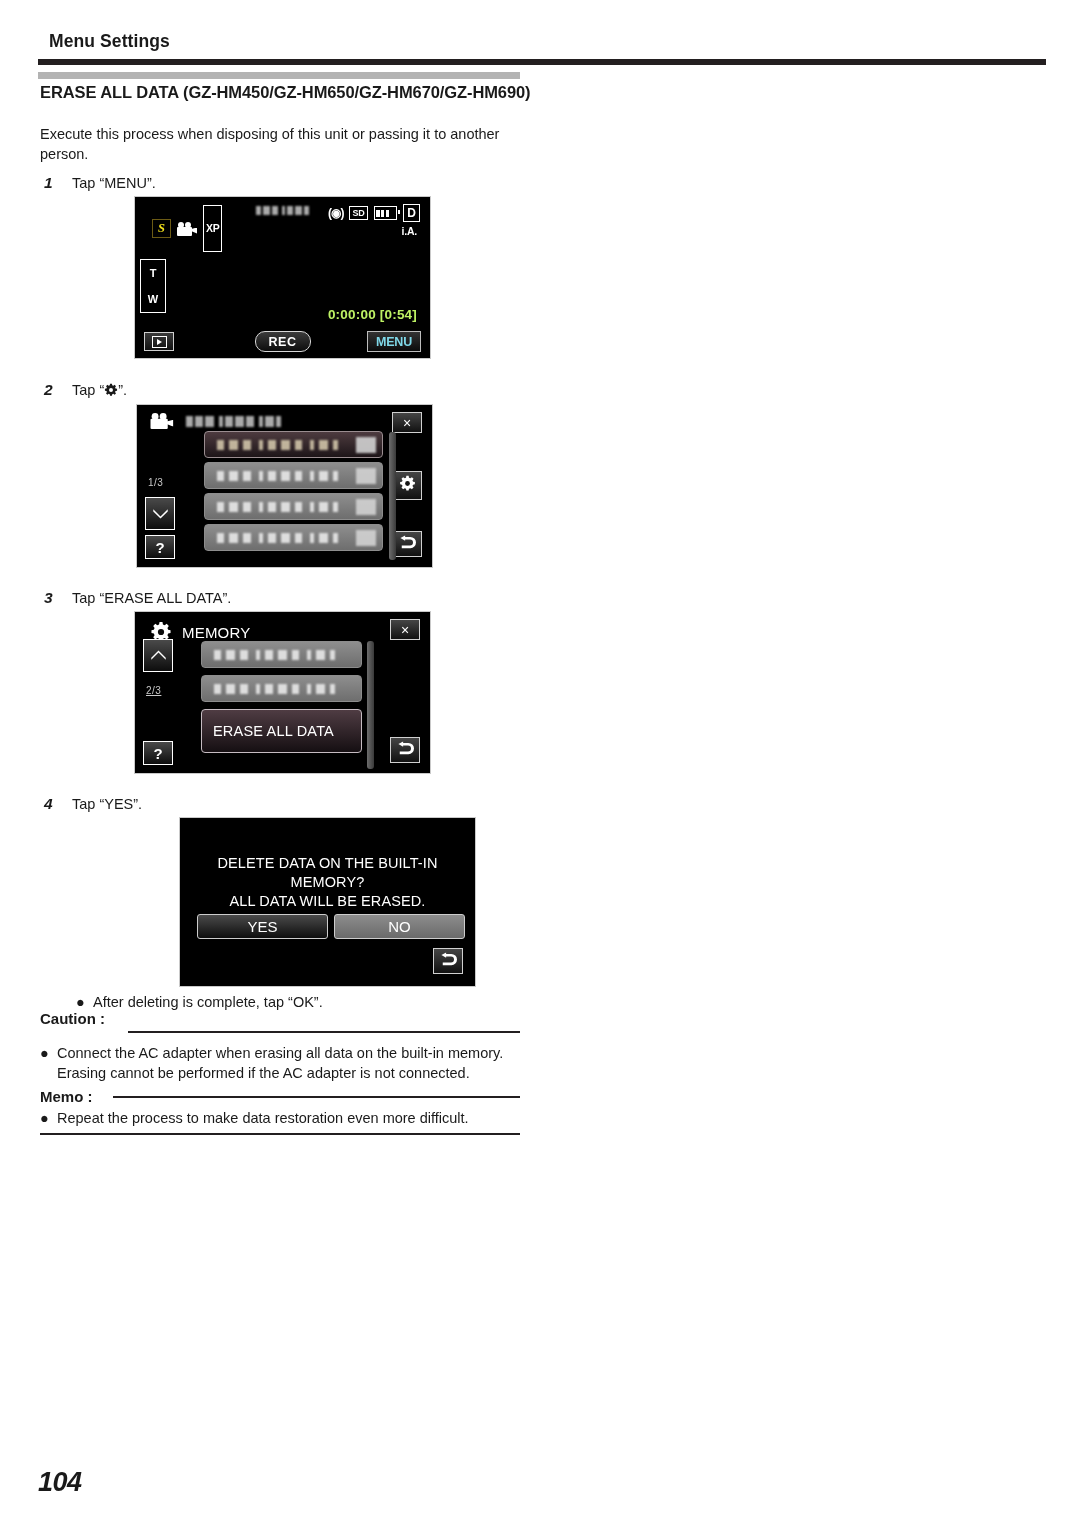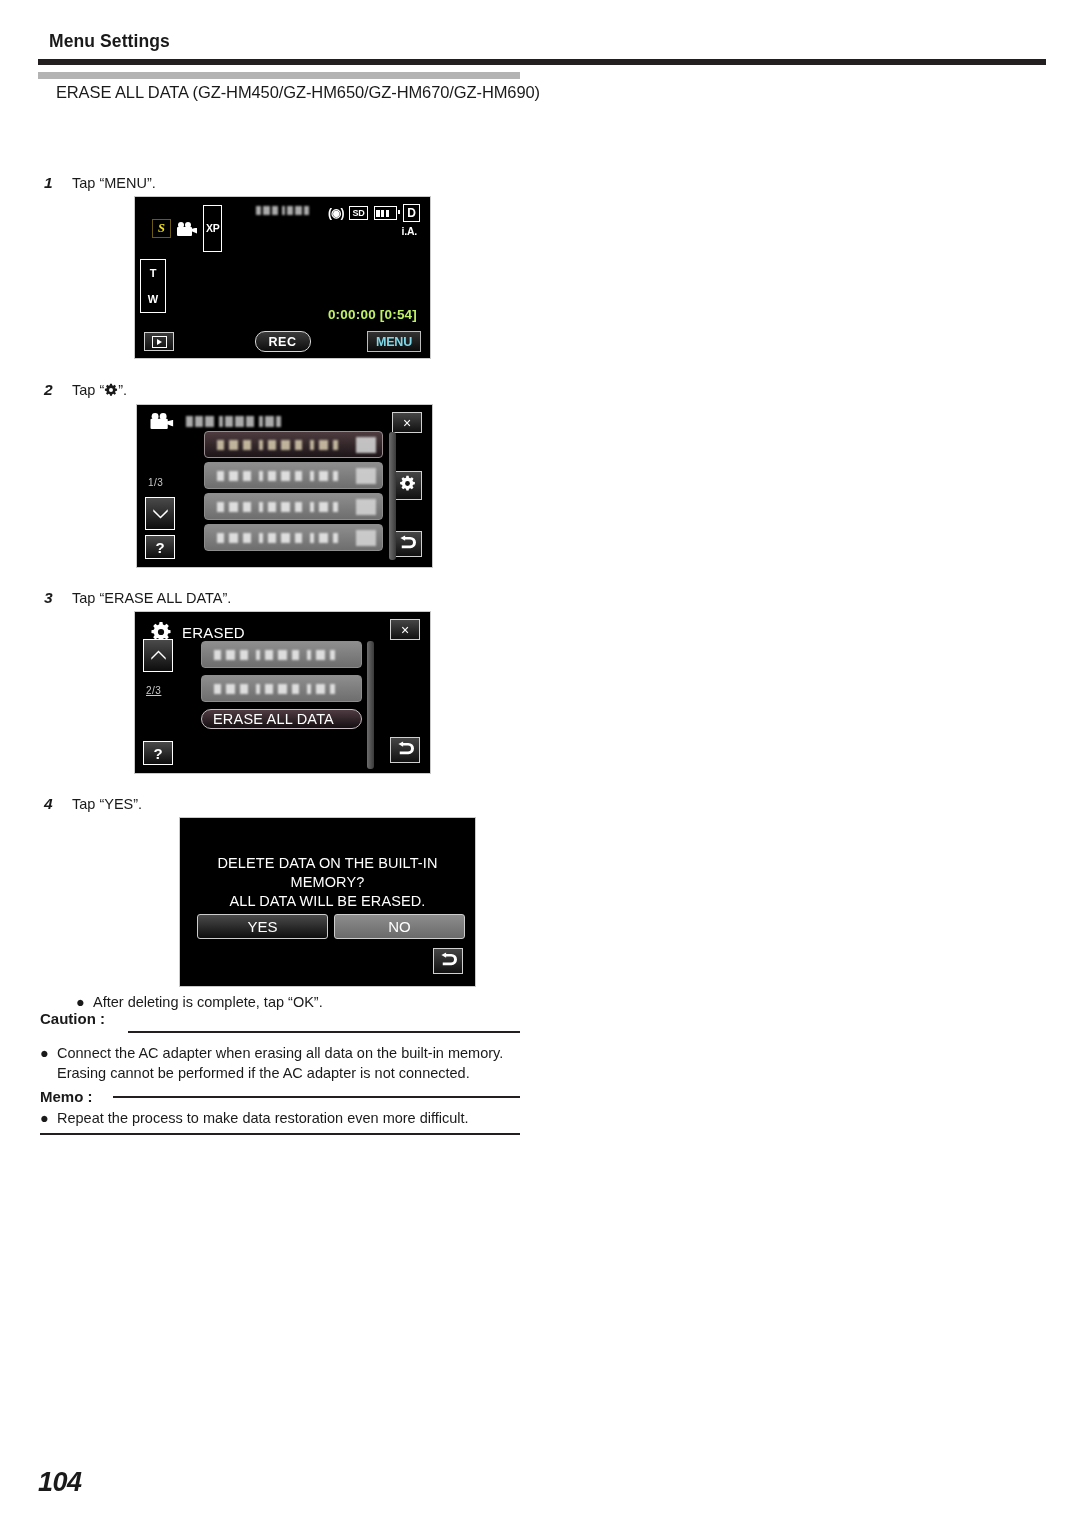--- a/index.html
+++ b/index.html
@@ -50,24 +50,23 @@
     background: #b3b3b3;
   }
 
   
   .section-title {
     position: absolute;
     left: 40px;
     top: 82px;
     width: 500px;
     font-size: 16.5px;
-    font-weight: normal;
+    font-weight: bold;
     line-height: 21px;
     letter-spacing: -0.1px;
-    text-align: right;
   }
 
   .intro {
     position: absolute;
     left: 40px;
     top: 125px;
     width: 478px;
     font-size: 14.5px;
     line-height: 19.5px;
   }
@@ -258,23 +257,23 @@
   .mrow .lbl i { display:block; background:#e8e8e8; filter: blur(1px); opacity:.9; }
   .mrow.sel .lbl i { background:#cfc3a8; }
   .scrollbar {
     position: absolute;
     width: 7px;
     border-radius: 3px;
     background: linear-gradient(90deg,#6d6d6d,#3a3a3a);
   }
   .erase-btn {
     position: absolute;
-    height: 20px;
+    height: 44px;
     border: 1.3px solid #c6bcc2;
-    border-radius: 12px;
+    border-radius: 4px;
     background: linear-gradient(#4f3c43,#150f12);
     color: #fff; font-size: 14.5px; letter-spacing: 0.2px;
     display: flex; align-items: center; box-sizing: border-box;
   }
   .erase-btn span { margin-left: 11px; }
 
   
   .dlg-msg {
     position: absolute; left: 0; right: 0; top: 36px;
     text-align: center; color: #fff;
@@ -325,20 +324,21 @@
 </head>
 <body>
 
 <div class="page">
 
   <div class="running-head">Menu Settings</div>
   <div class="head-rule"></div>
   <div class="gray-bar"></div>
 
   <div class="section-title">ERASE ALL DATA (GZ-HM450/GZ-HM650/GZ-HM670/GZ-HM690)</div>
+  <div class="intro">Execute this process when disposing of this unit or passing it to another person.</div>
 
   <div class="step" style="left:44px; top:173px;">
     <span class="num">1</span>
     <span class="txt">Tap “MENU”.</span>
   </div>
 
   <div class="shot" style="left:134px; top:196px; width:297px; height:163px;">
     <div class="shot-inner">
       <div class="s1-topleft">
         <div class="badge-s">S</div>
@@ -523,21 +523,21 @@
     <span class="txt">Tap “ERASE ALL DATA”.</span>
   </div>
 
   <div class="shot" style="left:134px; top:611px; width:297px; height:163px;">
     <div class="shot-inner">
       <div class="menu-head">
         <span style="display:block;width:22px;height:22px;"><svg viewBox="0 0 24 24" width="22" height="22">
               <path fill="#ffffff" d="M13.6 1.2h-3.2l-.5 2.6-1.9.8-2.2-1.5-2.3 2.3 1.5 2.2-.8 1.9-2.6.5v3.2l2.6.5.8 1.9-1.5 2.2 2.3 2.3 2.2-1.5 1.9.8.5 2.6h3.2l.5-2.6 1.9-.8 2.2 1.5 2.3-2.3-1.5-2.2.8-1.9 2.6-.5v-3.2l-2.6-.5-.8-1.9 1.5-2.2-2.3-2.3-2.2 1.5-1.9-.8z"></path>
               <circle cx="12" cy="12" r="3.4" fill="#0a0a0a"></circle>
             </svg></span>
-        <span class="menu-title">ERASED</span>
+        <span class="menu-title">MEMORY</span>
       </div>
 
       <div class="btn-x">
         <span>×</span>
       </div>
 
       <div class="btn-back">
         <span><svg viewBox="0 0 24 20" width="18" height="15">
               <path fill="#ffffff" d="M9 2 L9 6 L16 6 A4 4 0 0 1 16 14 L5 14 L5 17.5 L16.5 17.5 A7.5 7.5 0 0 0 16.5 2.5 L9 2.5 Z"></path>
               <path fill="#ffffff" d="M9.5 0.5 L9.5 7.8 L3.2 4.15 Z"></path>

